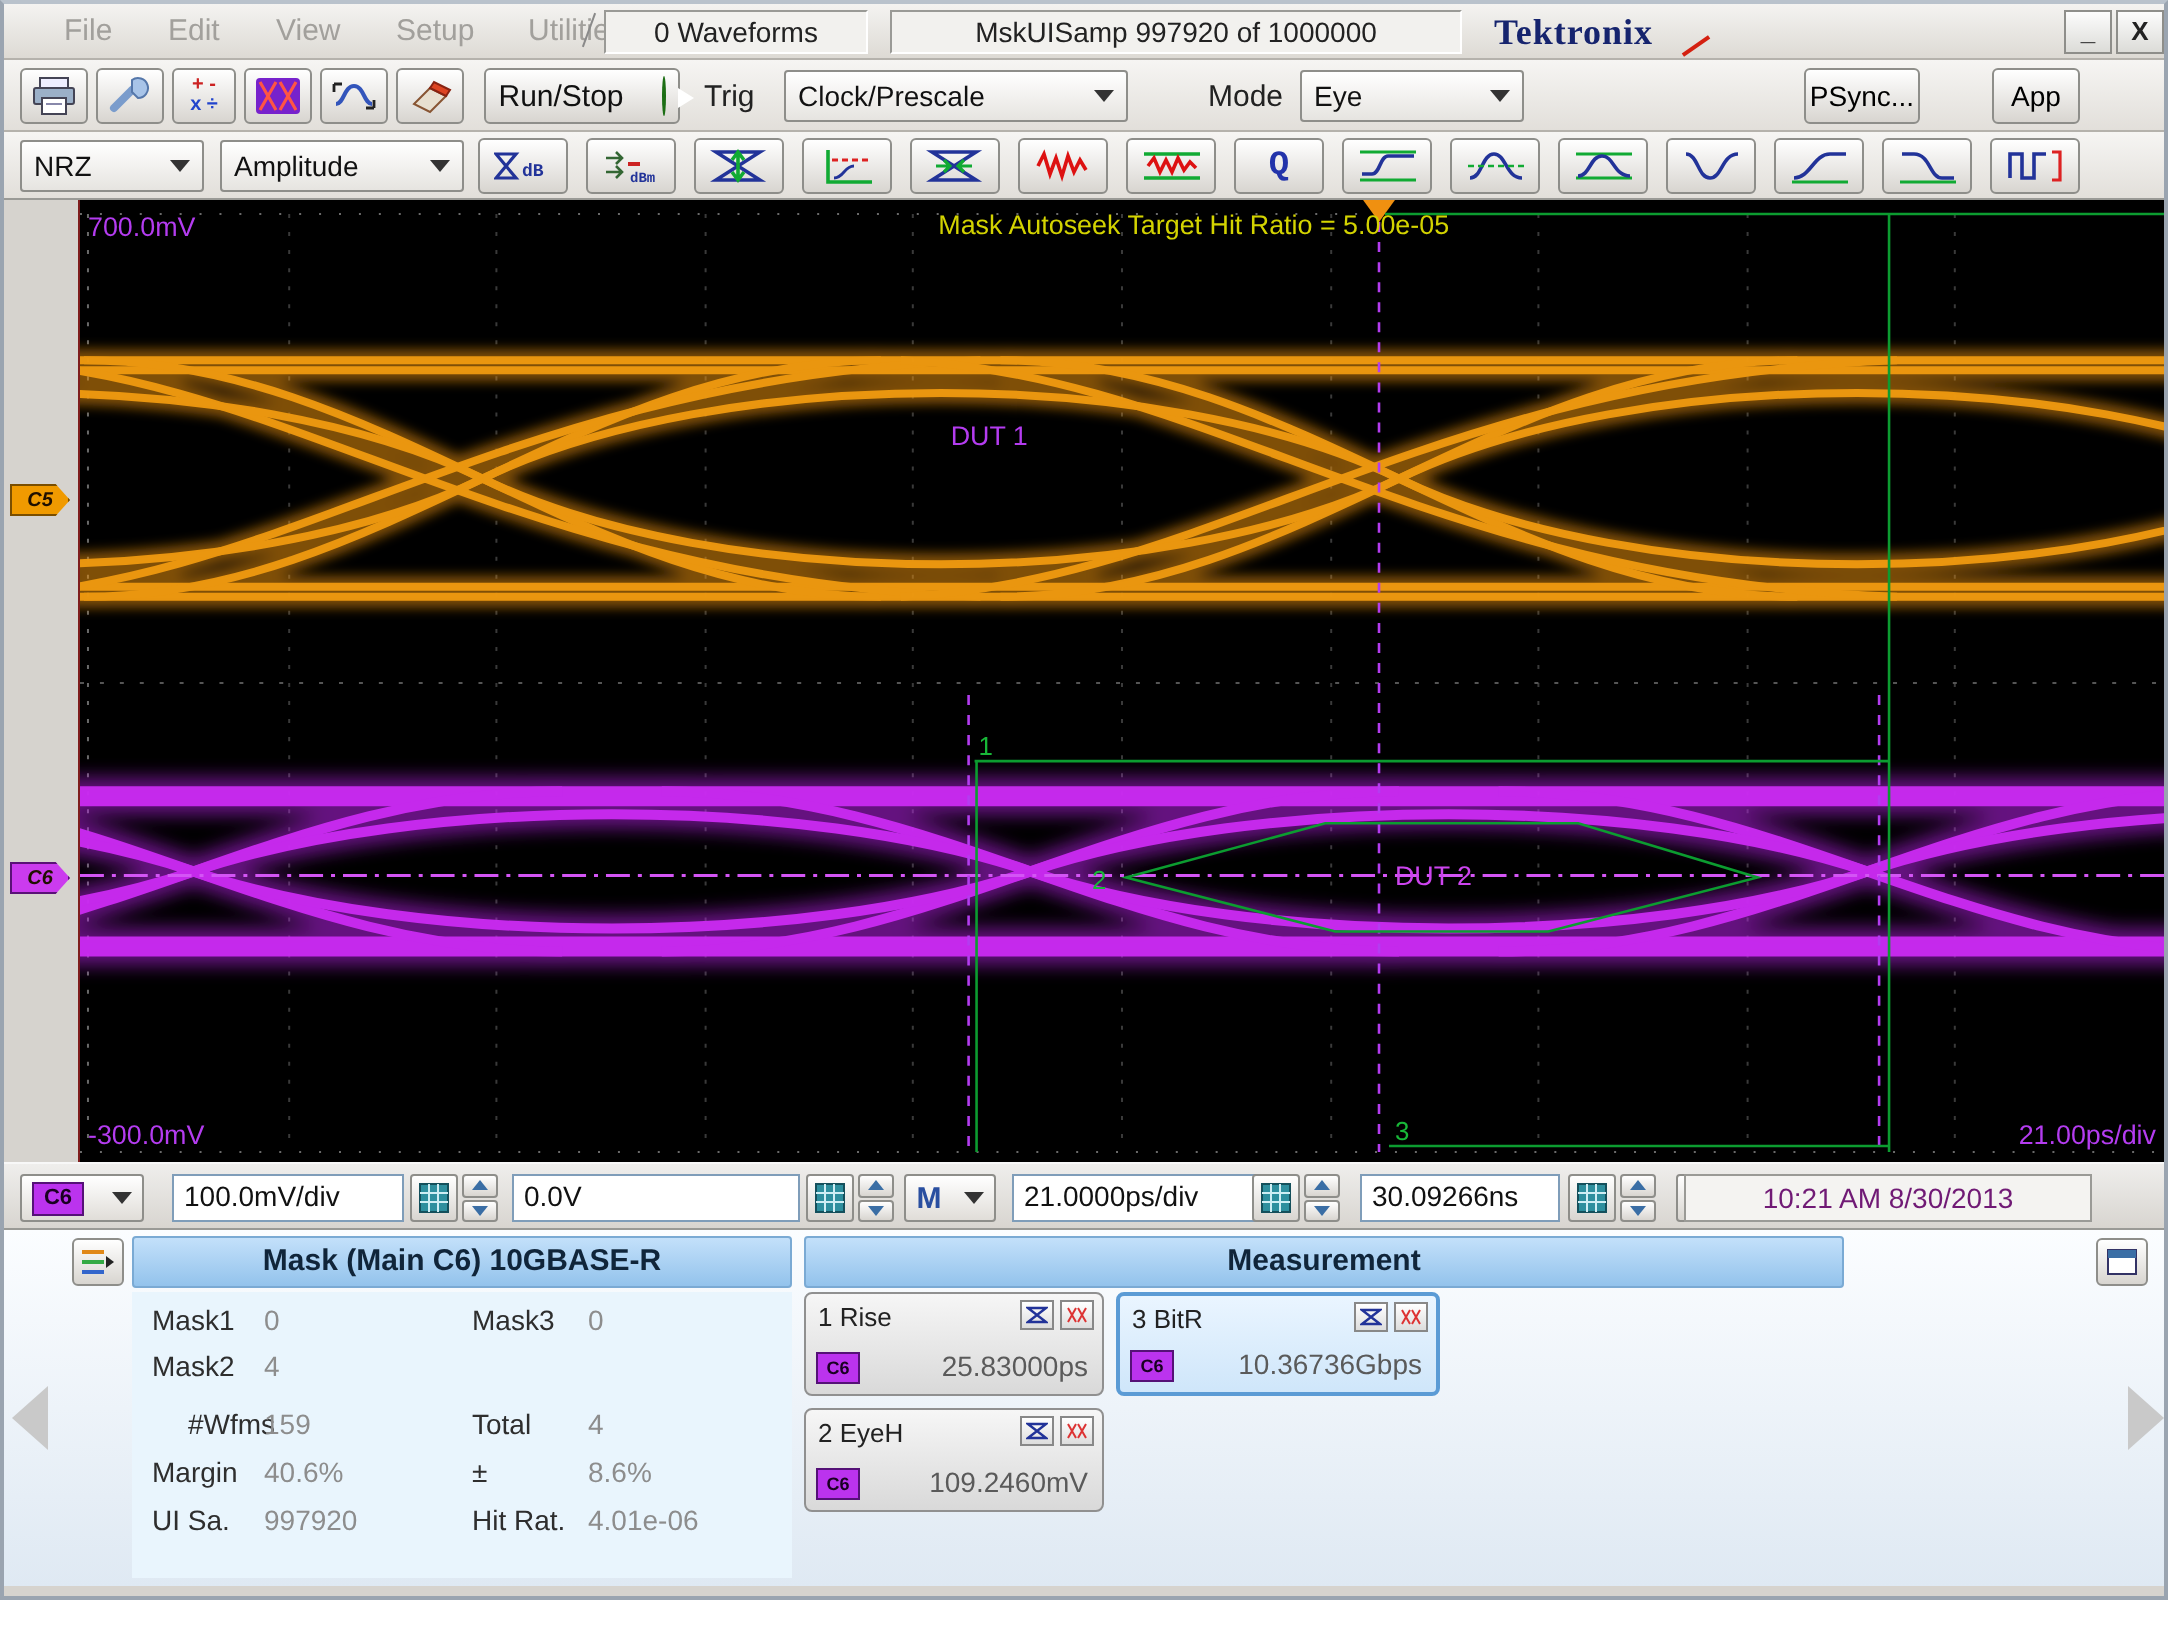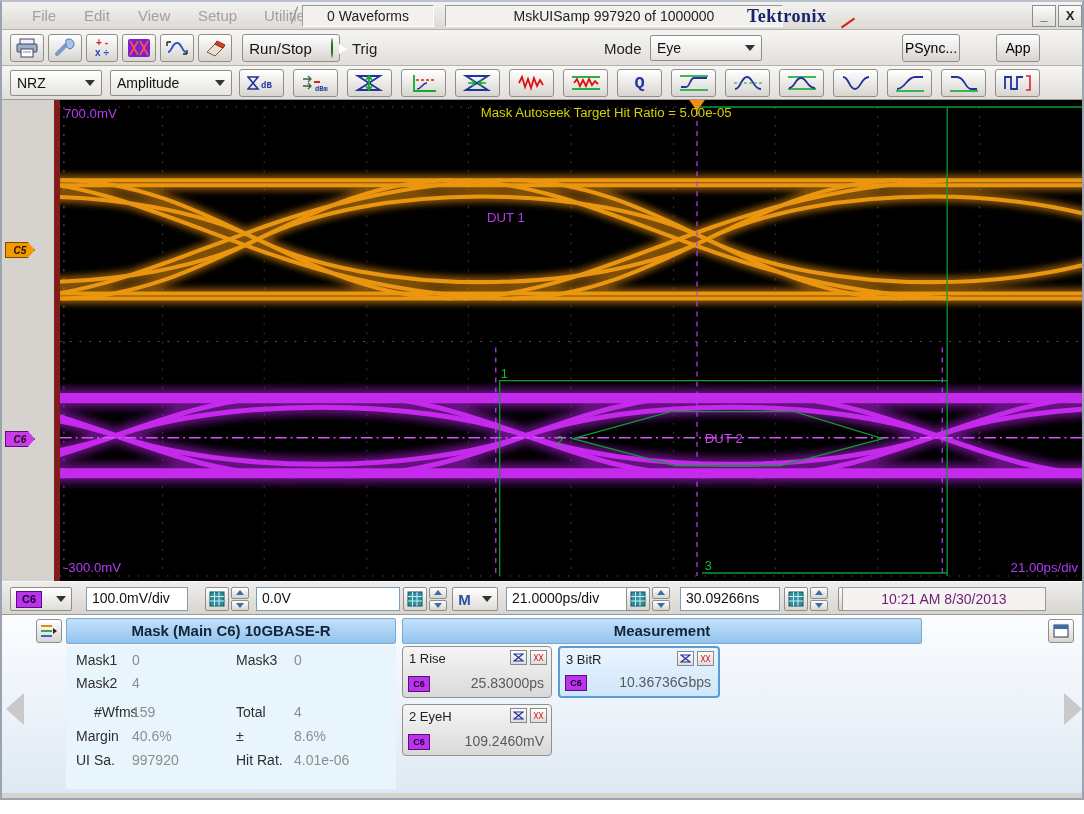--- a/index.html
+++ b/index.html
@@ -23,21 +23,21 @@
   .lbl { position:absolute; font-size:15px; color:#222; }
   .select { position:absolute; height:26px; background:linear-gradient(#ffffff,#e6e4e0); border:1px solid #8e8e8a; border-radius:2px; font-size:14px; color:#111; display:flex; align-items:center; padding:0 6px; cursor:pointer; }
   .select .sel-text { flex:1; white-space:nowrap; overflow:hidden; }
   .tri-down { width:0; height:0; border-left:5px solid transparent; border-right:5px solid transparent; border-top:6px solid #333; margin-left:6px; }
   .runstop { font-size:15px; color:#111; gap:19px; padding:0 8px; }
   .play-circle { width:20px; height:20px; border-radius:50%; background:radial-gradient(circle at 35% 30%, #9fe07a, #2f9e22); border:1px solid #1c6e14; position:relative; }
   .play-circle:after { content:""; position:absolute; left:7px; top:5px; border-left:8px solid #fff; border-top:5px solid transparent; border-bottom:5px solid transparent; }
 
   
   .display-row { position:relative; height:481px; background:#000; display:flex; }
-  .side-strip { width:58px; background:#d6d3ce; border-right:6px solid #7f1d1d; position:relative; }
+  .side-strip { width:38px; background:#d6d3ce; border-right:1px solid #7f1d1d; position:relative; }
   .ch-tag { position:absolute; left:3px; width:30px; height:16px; font-size:10px; font-weight:bold; font-style:italic; color:#201000; display:flex; align-items:center; justify-content:center; clip-path:polygon(0 0,76% 0,100% 50%,76% 100%,0 100%); cursor:pointer; }
   .plot { flex:1; height:481px; }
 
   
   .controlbar { position:relative; height:34px; background:linear-gradient(#efeeec,#d8d5d0); border-top:1px solid #f8f8f8; border-bottom:1px solid #9a9a96; }
   .cfield { position:absolute; top:5px; height:24px; background:#fff; border:1px solid #7f9db9; font-size:14px; color:#111; padding:2px 5px 0 5px; white-space:nowrap; cursor:text; }
   .calc-btn { position:absolute; top:5px; width:24px; height:24px; background:linear-gradient(#ffffff,#d8d5d0); border:1px solid #8e8e8a; border-radius:2px; display:flex; align-items:center; justify-content:center; cursor:pointer; }
   .spinner { position:absolute; top:5px; width:18px; height:24px; display:flex; flex-direction:column; gap:1px; }
   .spin-btn { flex:1; background:linear-gradient(#ffffff,#d8d5d0); border:1px solid #8e8e8a; border-radius:2px; display:flex; align-items:center; justify-content:center; cursor:pointer; }
   .tri-up-s { width:0;height:0;border-left:4px solid transparent;border-right:4px solid transparent;border-bottom:5px solid #3a6ea5; }
@@ -71,21 +71,21 @@
 <div class="window">
 
   <div class="titlebar">
     <span class="menu-item" style="left:30px">File</span>
     <span class="menu-item" style="left:82px">Edit</span>
     <span class="menu-item" style="left:136px">View</span>
     <span class="menu-item" style="left:196px">Setup</span>
     <span class="menu-item" style="left:262px">Utilities</span>
     <span class="menu-slash"></span>
     <div class="status-box" style="left:300px;width:132px">0 Waveforms</div>
-    <div class="status-box" style="left:443px;width:338px">MskUISamp 997920 of 1000000</div>
+    <div class="status-box" style="left:443px;width:286px">MskUISamp 997920 of 1000000</div>
     <span class="brand">Tektronix</span>
     <span class="brand-swoosh"></span>
     <div class="win-btn" style="left:1030px">_</div>
     <div class="win-btn" style="left:1056px">X</div>
   </div>
 
   <div class="toolbar1">
     <div class="tbtn" style="left:8px;width:34px">
       <svg width="24" height="20" viewBox="0 0 24 20">
         <rect x="5" y="1" width="14" height="6" fill="#eef" stroke="#445"></rect>
@@ -120,20 +120,24 @@
       <svg width="24" height="20" viewBox="0 0 24 20">
         <path d="M4 14 L12 6 L20 10 L12 18 Z" fill="#e8e0d0" stroke="#885533"></path>
         <path d="M12 6 L20 10 L22 7 L14 3 Z" fill="#dd4422" stroke="#882211"></path>
       </svg>
     </div>
     <div class="tbtn runstop" style="left:240px;width:98px">
       <span>Run/Stop</span>
       <span class="play-circle"></span>
     </div>
     <span class="lbl" style="left:350px;top:10px">Trig</span>
+    <div class="select" style="left:390px;top:5px;width:172px">
+      <span class="sel-text">Clock/Prescale</span>
+      <span class="tri-down"></span>
+    </div>
     <span class="lbl" style="left:602px;top:10px">Mode</span>
     <div class="select" style="left:648px;top:5px;width:112px">
       <span class="sel-text">Eye</span>
       <span class="tri-down"></span>
     </div>
     <div class="tbtn" style="left:900px;width:58px;font-size:14px">PSync...</div>
     <div class="tbtn" style="left:994px;width:44px;font-size:14px">App</div>
   </div>
 
   <div class="toolbar2">
@@ -333,21 +337,21 @@
         <text x="660" y="342" fill="#cc44ee">DUT 2</text>
       </g>
     </svg>
   </div>
 
   <div class="controlbar">
     <div class="chan-btn">
       <span class="chan-swatch">C6</span>
       <span class="tri-down" style="border-top-color:#333"></span>
     </div>
-    <div class="cfield" style="left:84px;width:102px">100.0mV/div</div>
+    <div class="cfield" style="left:84px;width:116px">100.0mV/div</div>
     <div class="calc-btn" style="left:203px">
       <svg width="16" height="16" viewBox="0 0 16 16">
         <rect x="1" y="1" width="14" height="14" fill="#2e8f9e" stroke="#14505c"></rect>
         <path d="M1 5.5 h14 M1 10 h14 M5.5 1 v14 M10 1 v14" stroke="#cfeef4" stroke-width="1"></path>
       </svg>
     </div>
     <div class="spinner" style="left:229px">
       <span class="spin-btn">
           <span class="tri-up-s"></span>
         </span>

